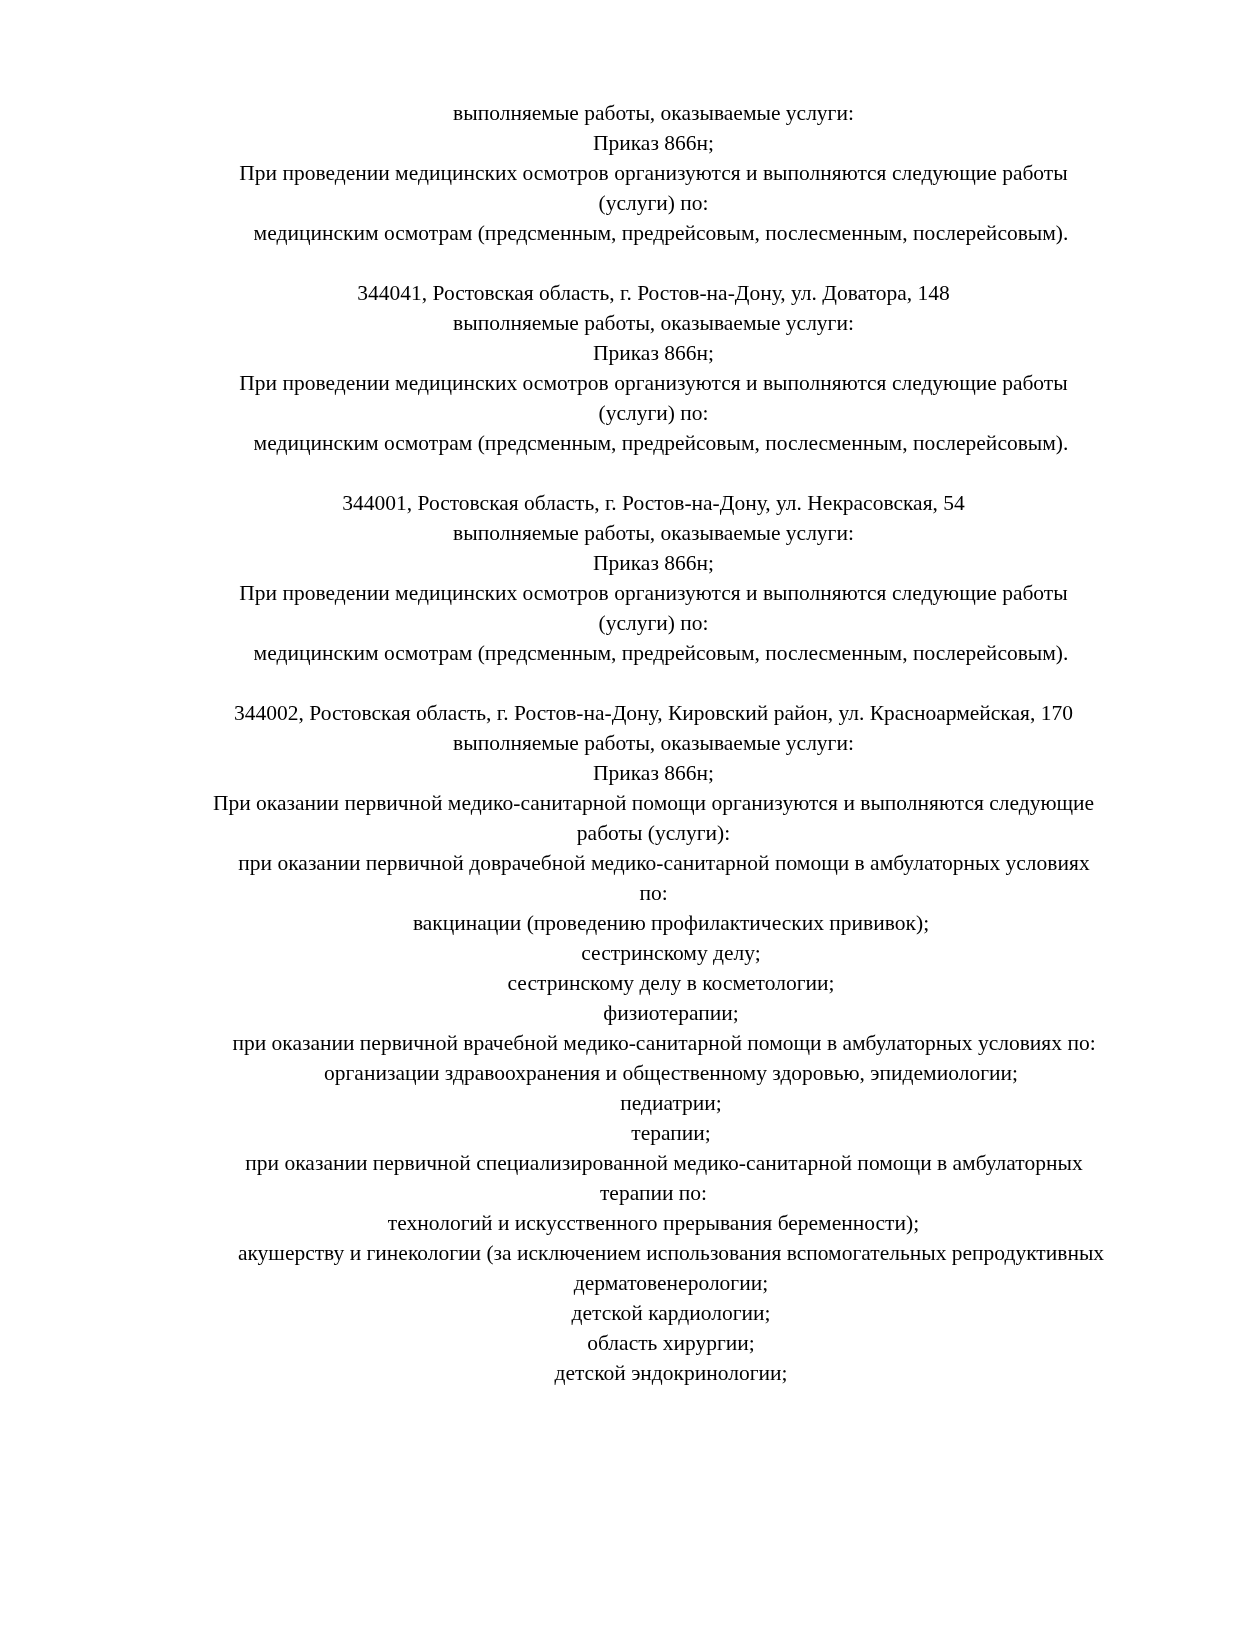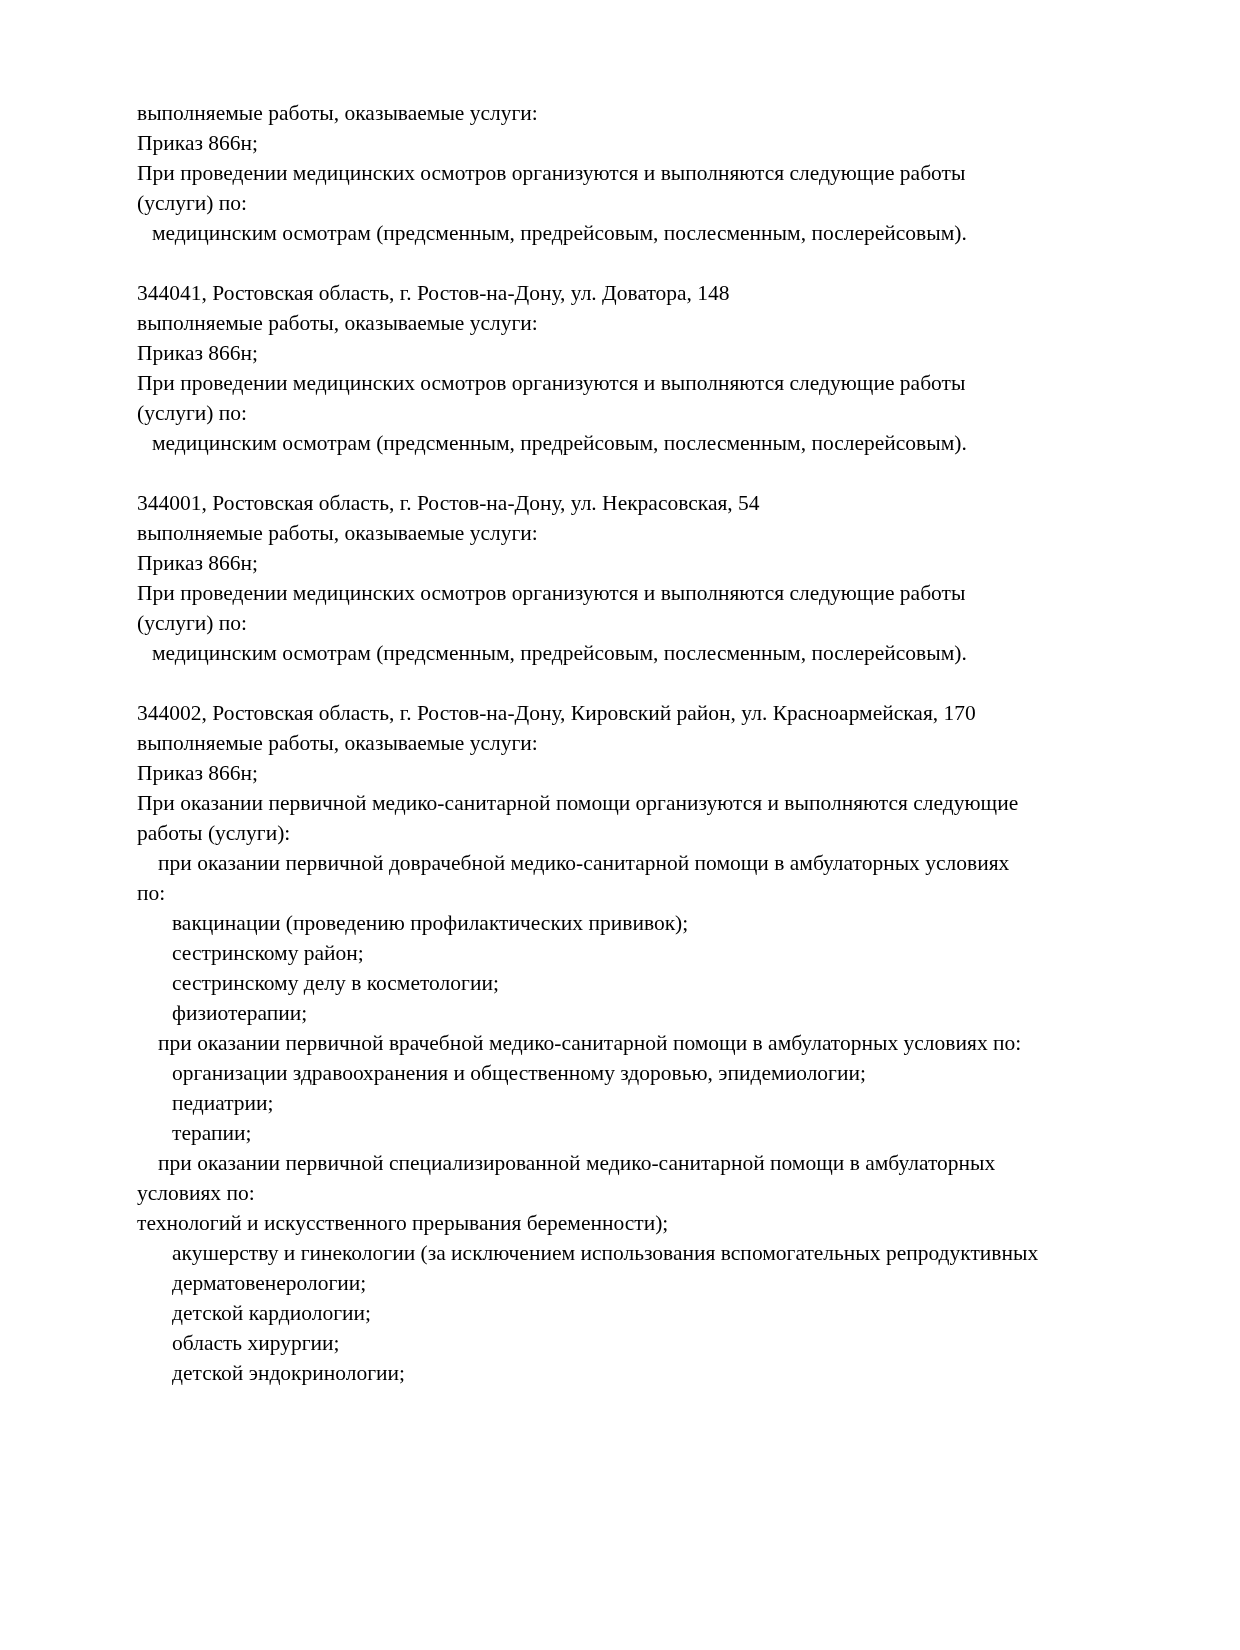--- a/index.html
+++ b/index.html
@@ -15,20 +15,21 @@
   .page {
     box-sizing: border-box;
     width: 1240px;
     height: 1650px;
     padding: 98px 70px 0 137px;
     background: #ffffff;
     color: #000000;
     font-family: "Liberation Serif", "DejaVu Serif", serif;
     font-size: 21.5px;
     line-height: 30px;
+    text-align: center;
   }
   .block {
     margin: 0 0 30px 0; 
   }
   .block:last-child {
     margin-bottom: 0;
   }
   .line {
     white-space: pre;   
     height: 30px;
@@ -68,29 +69,29 @@
     </div>
     <div class="block">
       <div class="line ind-0">344002, Ростовская область, г. Ростов-на-Дону, Кировский район, ул. Красноармейская, 170</div>
       <div class="line ind-0">выполняемые работы, оказываемые услуги:</div>
       <div class="line ind-0">Приказ 866н;</div>
       <div class="line ind-0">При оказании первичной медико-санитарной помощи организуются и выполняются следующие</div>
       <div class="line ind-0">работы (услуги):</div>
       <div class="line ind-2">при оказании первичной доврачебной медико-санитарной помощи в амбулаторных условиях</div>
       <div class="line ind-0">по:</div>
       <div class="line ind-3">вакцинации (проведению профилактических прививок);</div>
-      <div class="line ind-3">сестринскому район;</div>
+      <div class="line ind-3">сестринскому делу;</div>
       <div class="line ind-3">сестринскому делу в косметологии;</div>
       <div class="line ind-3">физиотерапии;</div>
       <div class="line ind-2">при оказании первичной врачебной медико-санитарной помощи в амбулаторных условиях по:</div>
       <div class="line ind-3">организации здравоохранения и общественному здоровью, эпидемиологии;</div>
       <div class="line ind-3">педиатрии;</div>
       <div class="line ind-3">терапии;</div>
       <div class="line ind-2">при оказании первичной специализированной медико-санитарной помощи в амбулаторных</div>
-      <div class="line ind-0">условиях по:</div>
+      <div class="line ind-0">терапии по:</div>
       <div class="line ind-0">технологий и искусственного прерывания беременности);</div>
       <div class="line ind-3">акушерству и гинекологии (за исключением использования вспомогательных репродуктивных</div>
       <div class="line ind-3">дерматовенерологии;</div>
       <div class="line ind-3">детской кардиологии;</div>
       <div class="line ind-3">область хирургии;</div>
       <div class="line ind-3">детской эндокринологии;</div>
     </div>
   </main>
 
 </body></html>

